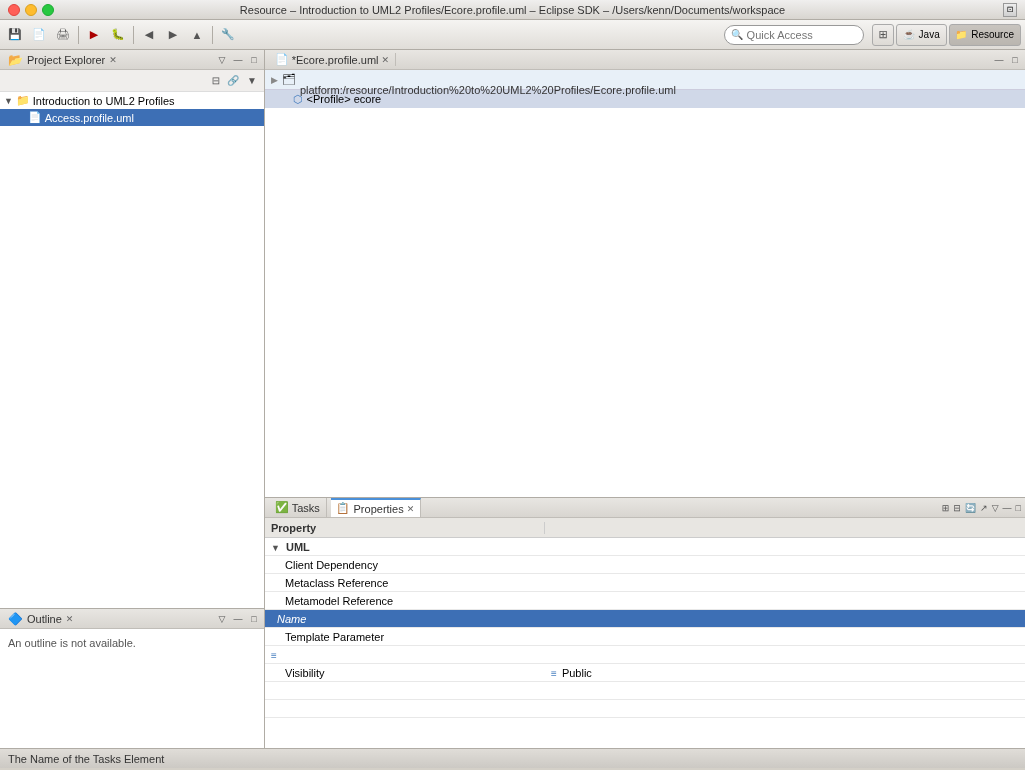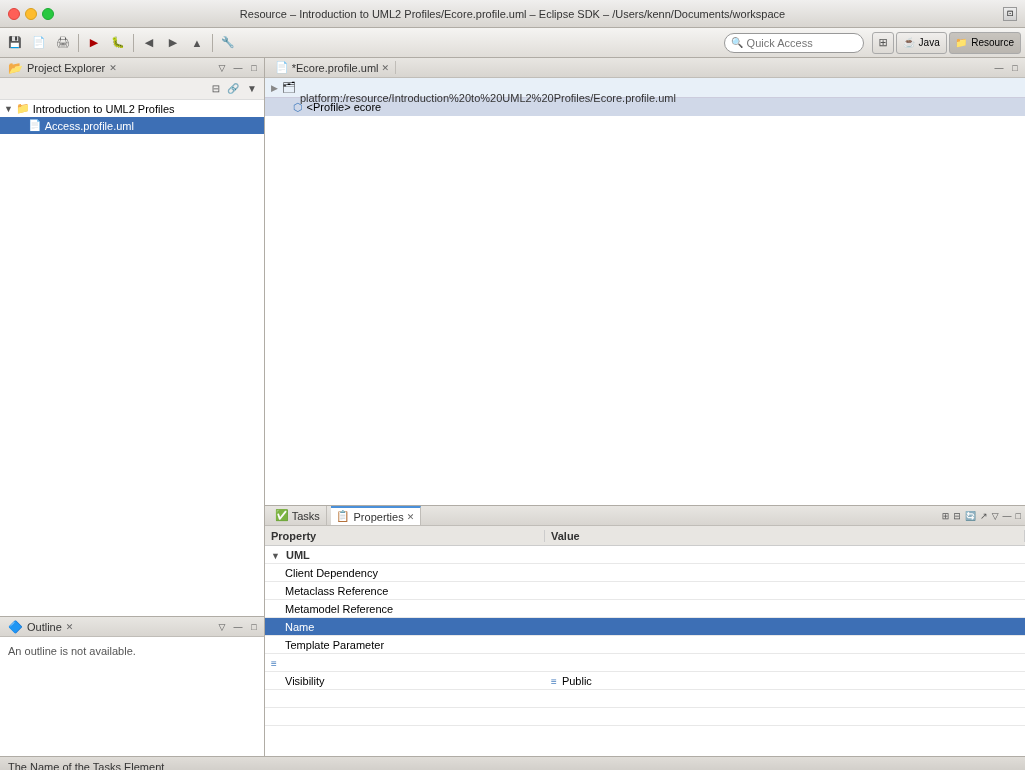--- a/index.html
+++ b/index.html
@@ -7,21 +7,21 @@
       font-family: -apple-system, "Lucida Grande", Arial, sans-serif;
       font-size: 11px;
       background: #d4d0c8;
       width: 1025px;
       height: 770px;
       overflow: hidden;
     }
 
     
     .title-bar {
-      height: 28px;
+      height: 20px;
       background: linear-gradient(to bottom, #f0efee, #d8d5d0);
       border-bottom: 1px solid #b0aca5;
       display: flex;
       align-items: center;
       justify-content: space-between;
       padding: 0 8px;
       position: relative;
     }
     .title-bar-buttons {
       display: flex;
@@ -537,21 +537,20 @@
           <div class="bottom-ctrl">▽</div>
           <div class="bottom-ctrl">—</div>
           <div class="bottom-ctrl">□</div>
         </div>
       </div>
 
       <div class="properties-table">
 
         <div class="prop-header-row">
           <div class="prop-header-cell prop-col-1">Property</div>
-          <div class="prop-header-cell prop-col-2">Value</div>
         </div>
 
         <div class="prop-row">
           <div class="prop-cell prop-col-1 category-cell">
             <span class="prop-tree-arrow">▼</span>
             <span>UML</span>
           </div>
           <div class="prop-cell prop-col-2"></div>
         </div>
 
@@ -568,21 +567,21 @@
           <div class="prop-cell prop-col-2"></div>
         </div>
         <div class="prop-row">
           <div class="prop-cell prop-col-1" style="padding-left:20px;">
             <span>Metamodel Reference</span>
           </div>
           <div class="prop-cell prop-col-2"></div>
         </div>
 
         <div class="prop-row highlighted">
-          <div class="prop-cell prop-col-1" style="padding-left:20px;">
+          <div class="prop-cell prop-col-1" style="padding-left:12px;font-style:italic;">
             <span>Name</span>
           </div>
         </div>
         <div class="prop-row">
           <div class="prop-cell prop-col-1" style="padding-left:20px;">
             <span>Template Parameter</span>
           </div>
           <div class="prop-cell prop-col-2"></div>
         </div>
         <div class="prop-row">

